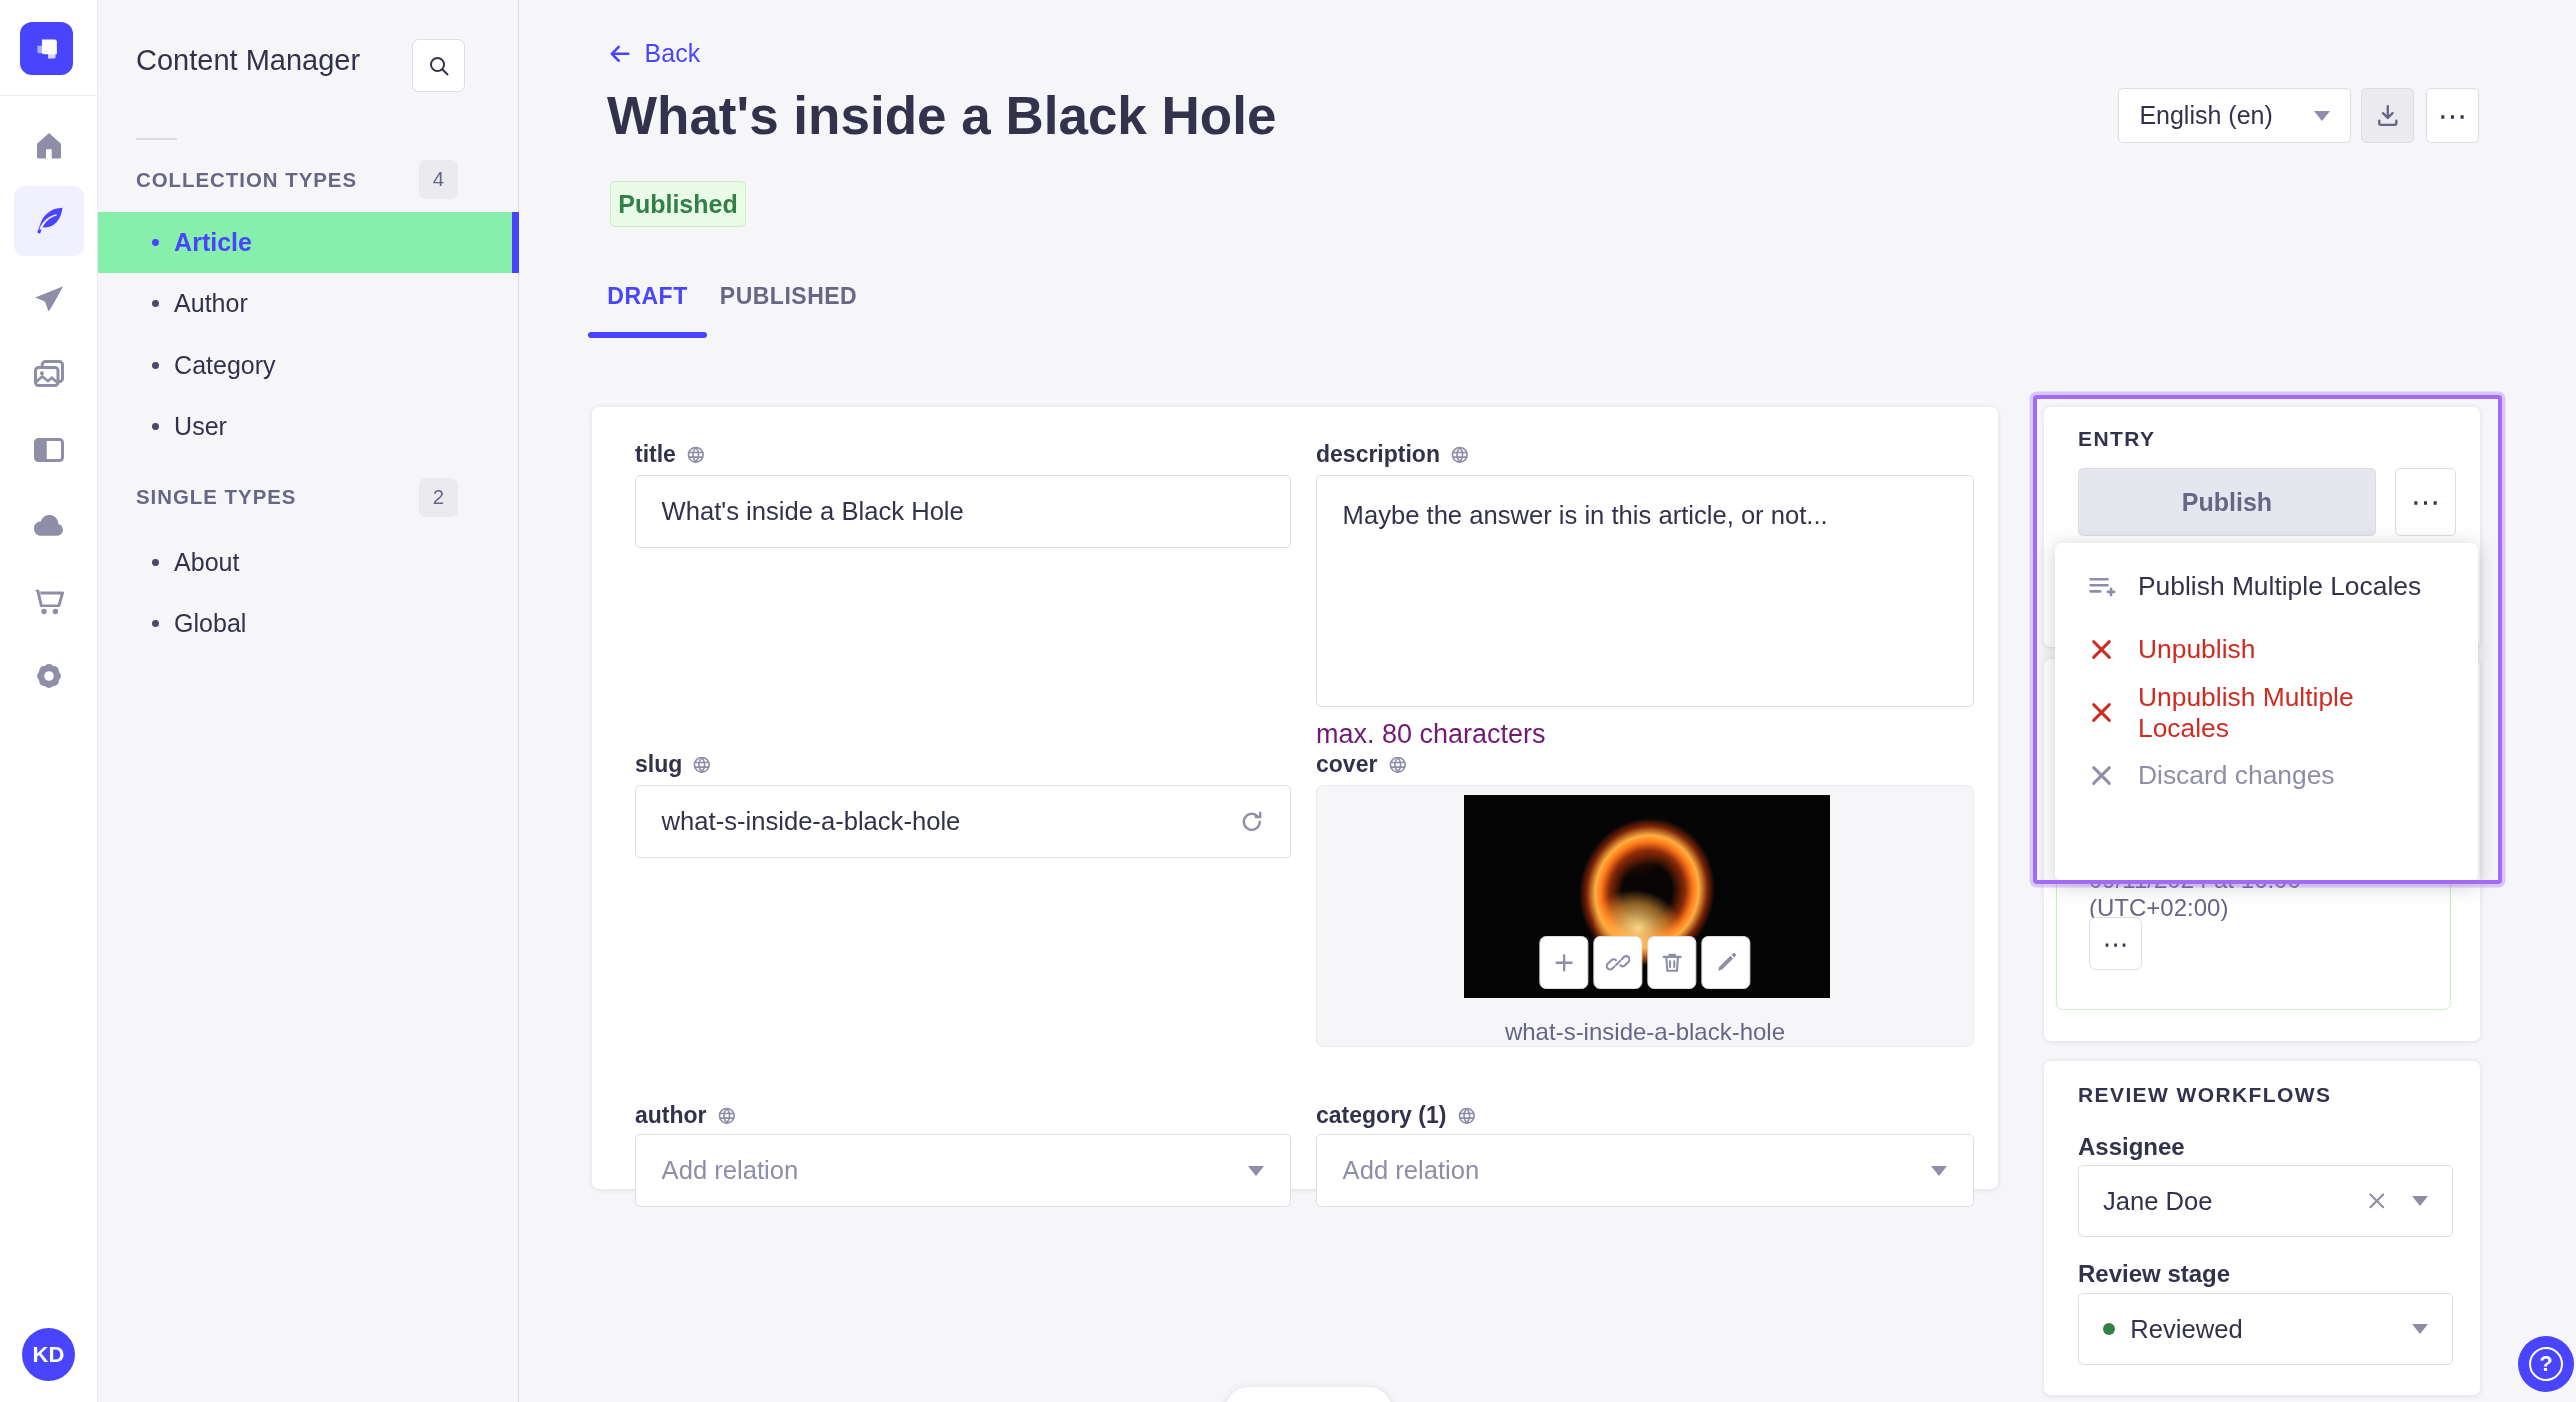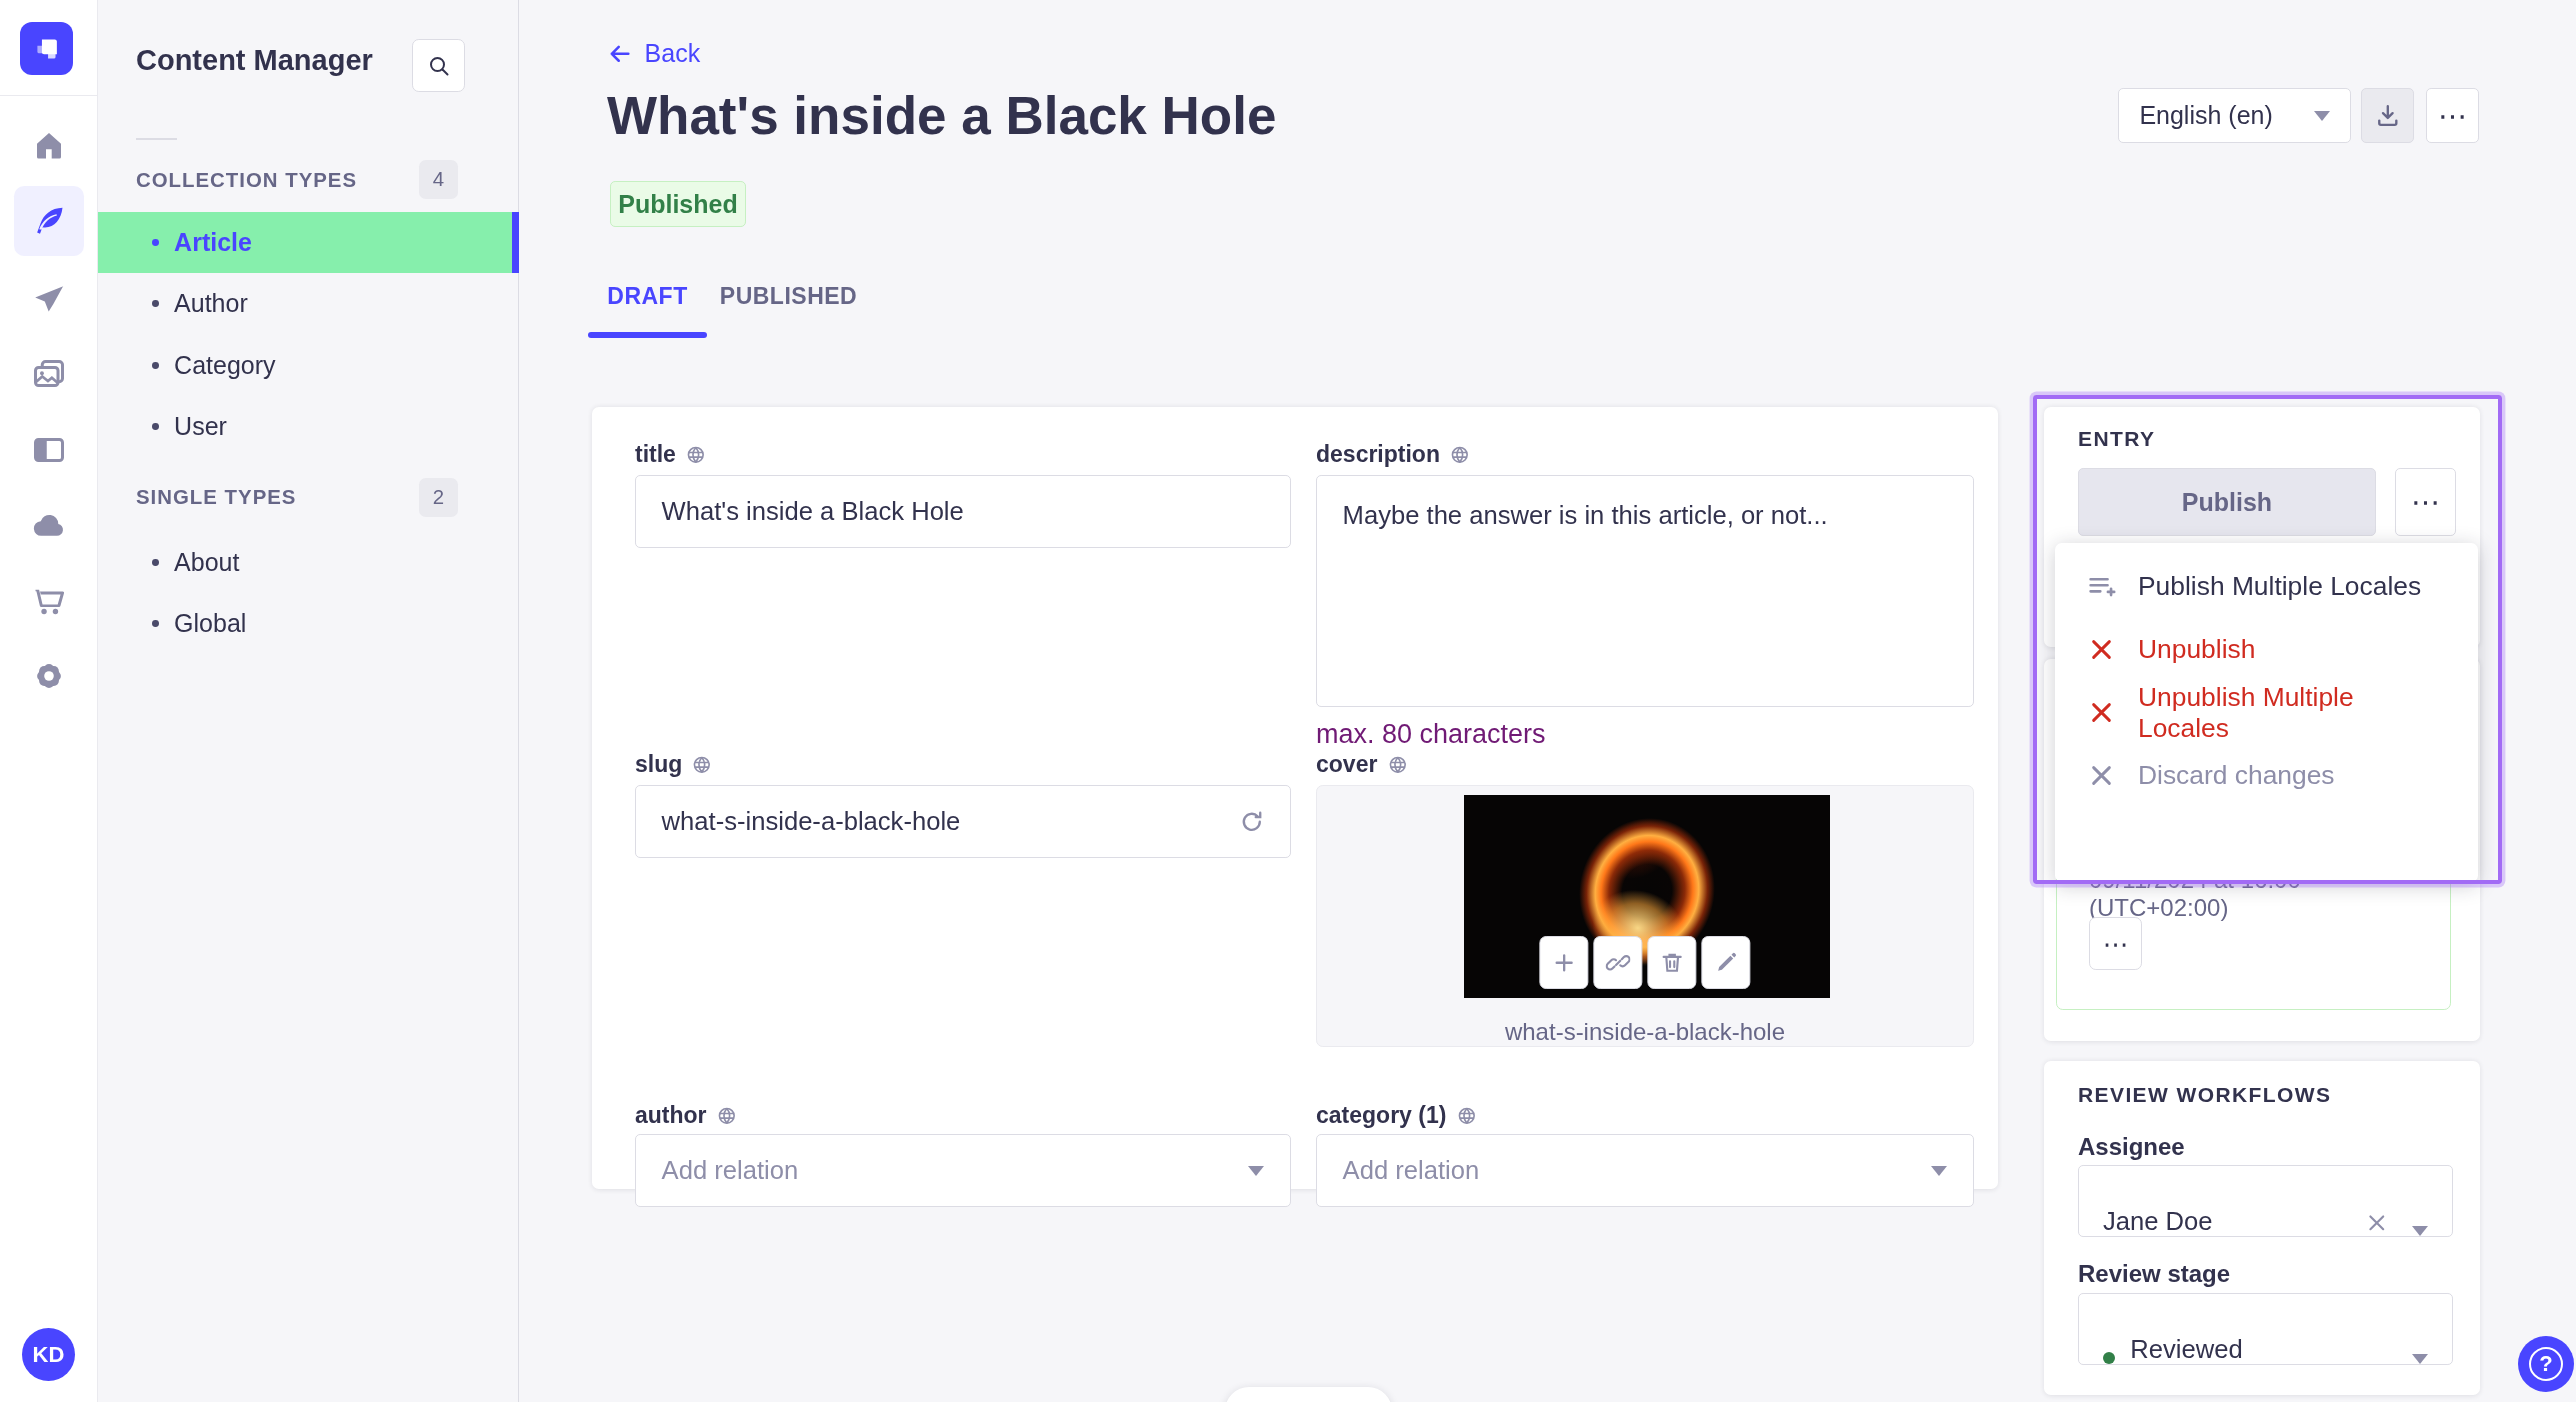--- a/index.html
+++ b/index.html
@@ -13,21 +13,21 @@
     display:flex;align-items:center;justify-content:center}
   .rail-div{position:absolute;left:0;top:95px;width:98px;height:0.9px;background:#eaeaef}
   .rail-ic{position:absolute;left:0;width:98px;height:70px;display:flex;align-items:center;justify-content:center;color:#8e8ea9}
   .rail-ic svg{width:36px;height:36px}
   .rail-ic.active{left:13.6px;width:70px;border-radius:10.2px;background:#f0f0ff;color:#4945ff}
   .avatar{position:absolute;left:22px;top:1328px;width:53px;height:53px;border-radius:50%;background:#4945ff;
     color:#fff;font-weight:700;font-size:22px;display:flex;align-items:center;justify-content:center}
 
   
   .subnav{position:absolute;left:98px;top:0;width:421px;height:1402px;background:#f6f6f9;border-right:0.9px solid #dcdce4}
-  .subnav-title{position:absolute;left:38px;top:44px;font-size:29px;font-weight:700;color:#32324d}
+  .subnav-title{position:absolute;left:38px;top:44px;font-size:29px;font-weight:400;color:#32324d}
   .search-btn{position:absolute;left:314px;top:39px;width:53px;height:53px;background:#fff;border:0.9px solid #dcdce4;
     border-radius:6.8px;display:flex;align-items:center;justify-content:center;color:#32324d}
   .subnav-hr{position:absolute;left:38px;top:138px;width:41px;height:1.7px;background:#dcdce4}
   .sec-head{position:absolute;left:38px;font-size:20.4px;font-weight:700;letter-spacing:1px;color:#666687}
   .sec-badge{position:absolute;left:321px;width:39px;height:39px;background:#eaeaef;border-radius:6.8px;
     font-size:20.4px;color:#666687;display:flex;align-items:center;justify-content:center}
   .snav-row{position:absolute;left:0;width:421px;height:61px;display:flex;align-items:center;cursor:pointer}
   .snav-row .bullet{width:6.8px;height:6.8px;border-radius:50%;background:#4a4a6a;margin-left:54px}
   .snav-row .rlabel{margin-left:15.3px;font-size:25px;color:#32324d}
   .snav-row.active{background:#86efac}
@@ -107,21 +107,21 @@
   .menu-item.danger{color:#d02b20}
   .menu-item.danger .mic{color:#d02b20}
   .menu-item.disabled{color:#8e8ea9}
 
   .hl-rect{position:absolute;left:2033px;top:395px;width:469px;height:489px;border:4.3px solid #a26bf5;border-radius:3.4px;
     box-shadow:0 0 0 3.4px rgba(176,130,250,.4);z-index:30;pointer-events:none}
 
   .review-card{left:2044px;top:1061px;width:436px;height:334px}
   .rw-label{position:absolute;left:34px;font-size:24px;font-weight:700;color:#32324d}
   .combo{position:absolute;left:34px;width:375px;height:72px;background:#fff;border:0.9px solid #dcdce4;border-radius:5.1px;
-    display:flex;align-items:flex-end;padding:0 24px;font-size:25.6px;color:#32324d}
+    display:flex;align-items:center;padding:0 24px;font-size:25.6px;color:#32324d}
   .combo .caret{margin-left:auto}
   .combo .clear-x{margin-left:auto;margin-right:22px;color:#8e8ea9}
   .stage-dot{width:12px;height:12px;border-radius:50%;background:#328048;margin-right:15.3px}
 
   .help-fab{position:absolute;left:2518px;top:1336px;width:56px;height:56px;border-radius:50%;background:#4945ff;
     display:flex;align-items:center;justify-content:center;z-index:40}
   .help-q{width:34px;height:34px;border:2.6px solid #fff;border-radius:50%;color:#fff;font-size:22px;font-weight:700;
     display:flex;align-items:center;justify-content:center}
 
   .bottom-pill{position:absolute;left:1225px;top:1387px;width:167px;height:51px;background:#fff;border-radius:24px;

